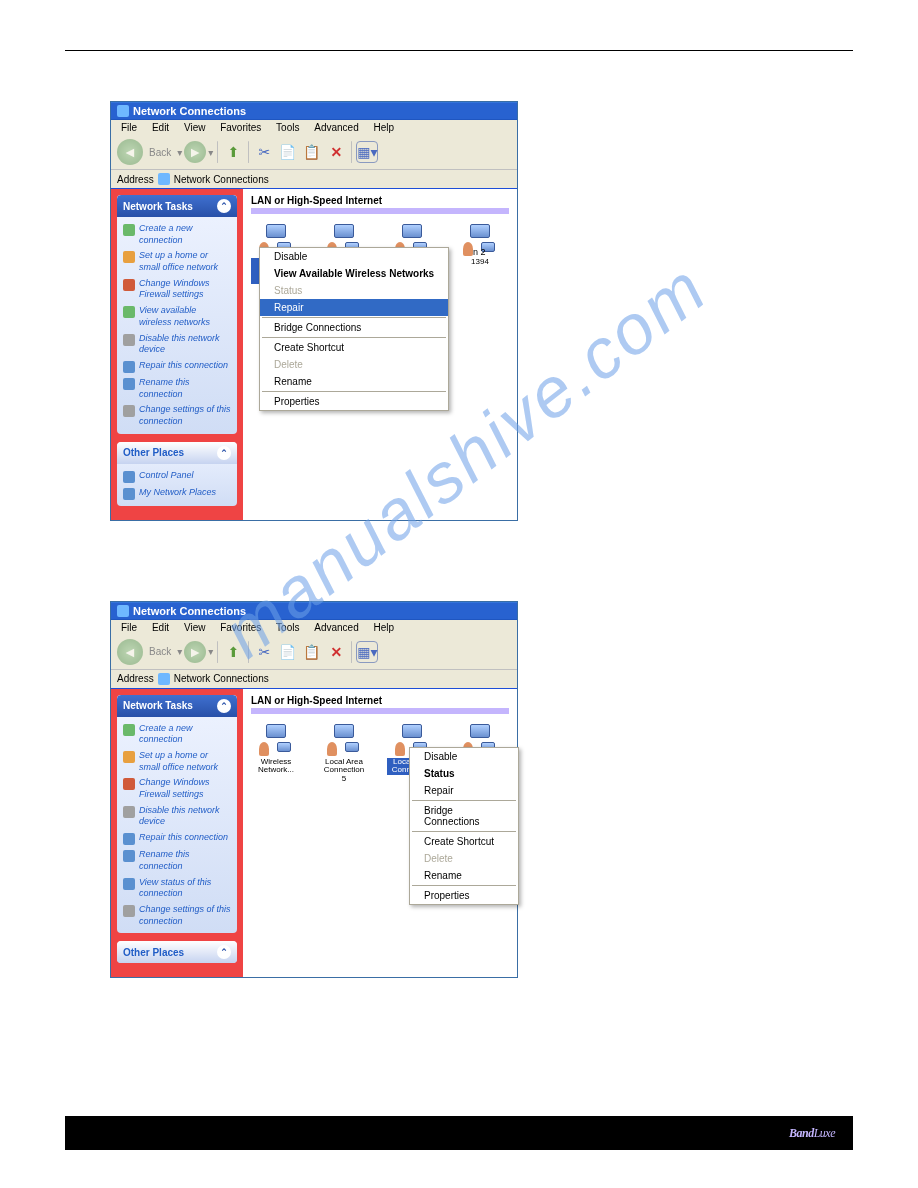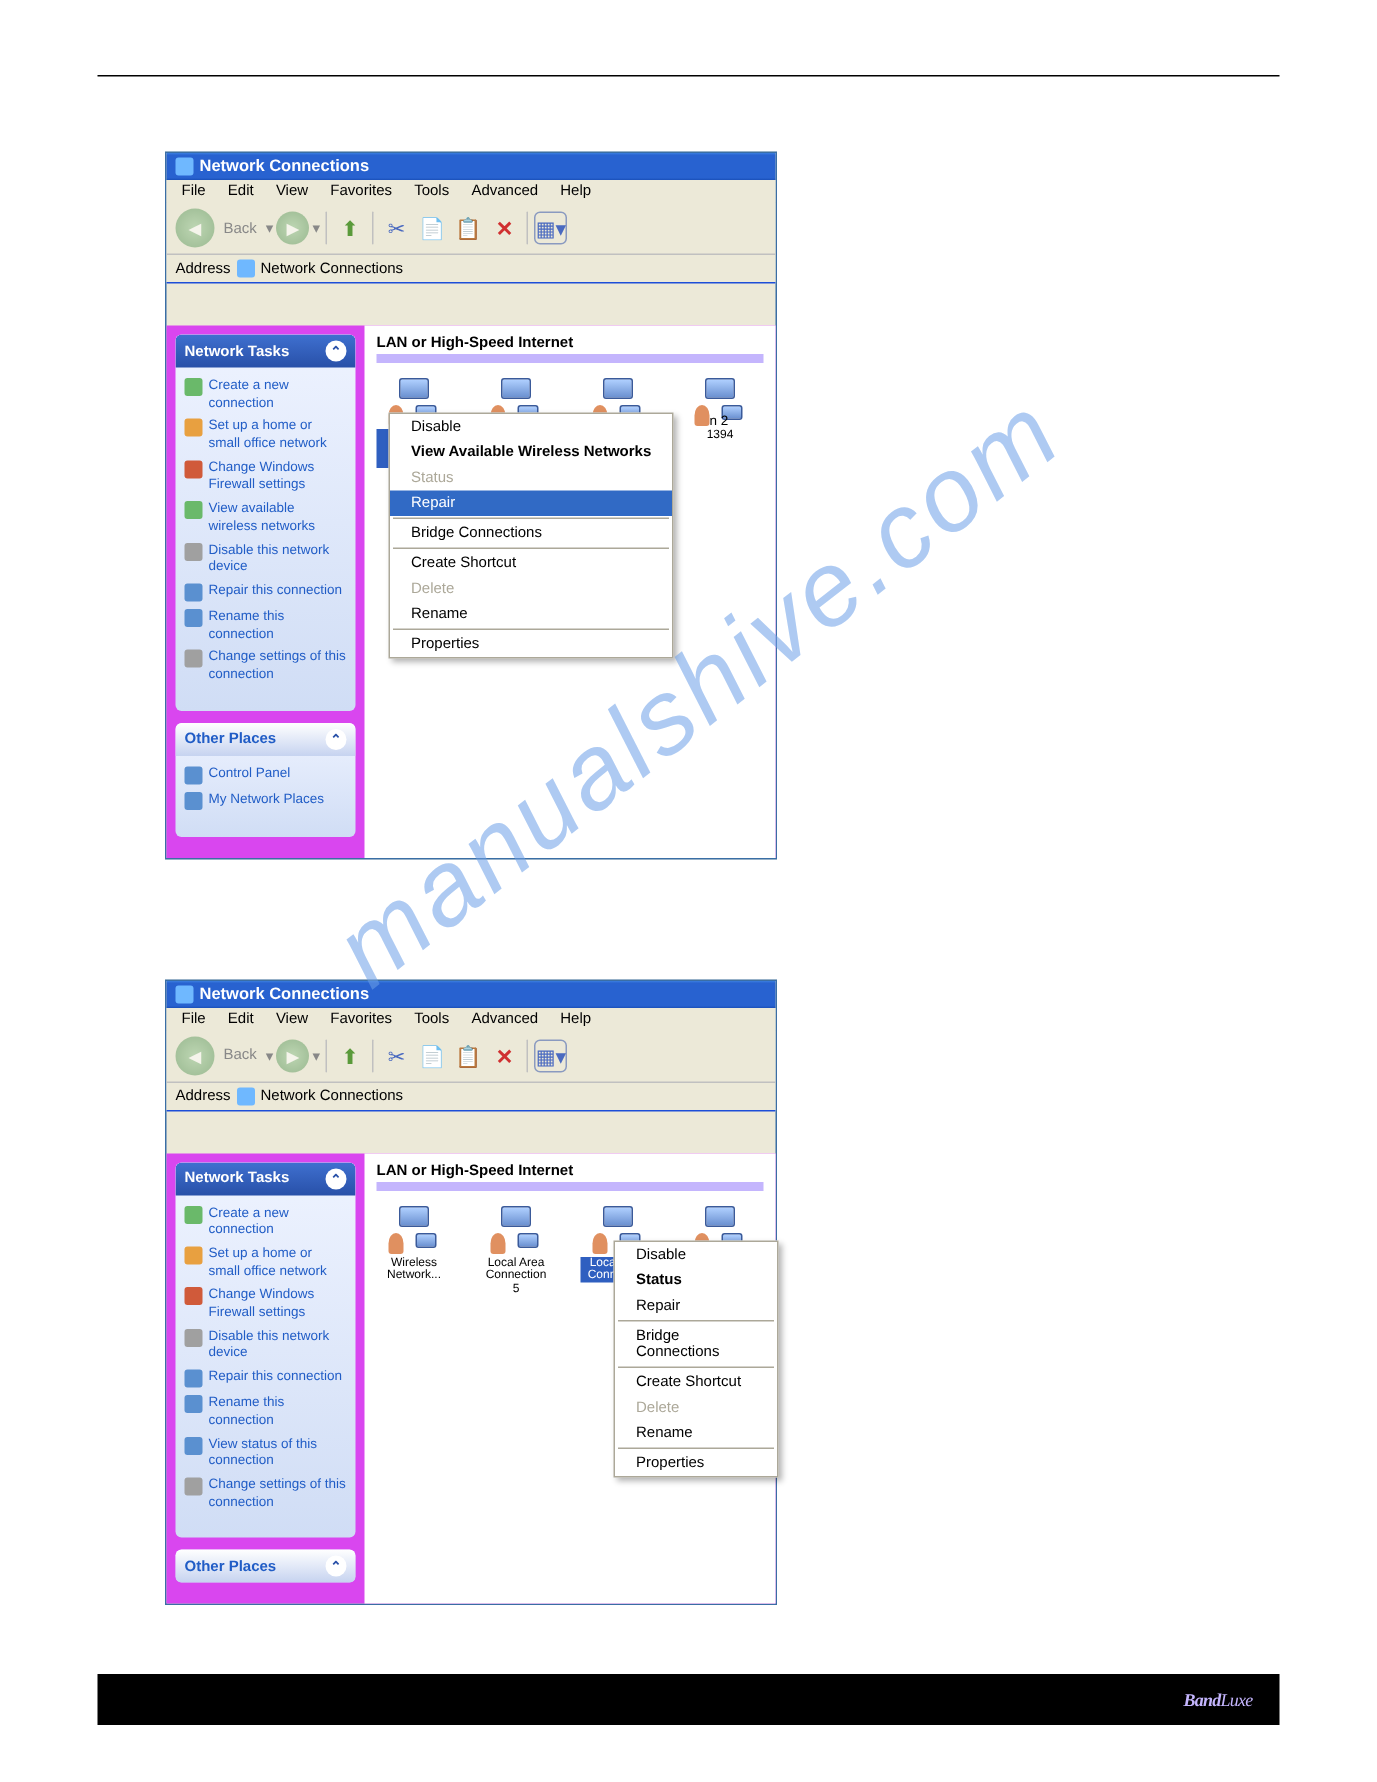--- a/index.html
+++ b/index.html
@@ -19,28 +19,28 @@
   .toolbar { background: #ece9d8; padding: 4px 6px; display: flex; align-items: center; border-bottom: 1px solid #c0c0c0; gap: 2px; }
   .toolbtn { width: 22px; height: 22px; border-radius: 4px; display: flex; align-items: center; justify-content: center; font-size: 14px; }
   .toolbtn.back { background: radial-gradient(circle, #8fc48f, #4a8a4a); color: #fff; border-radius: 50%; width: 26px; height: 26px; opacity: 0.5; }
   .toolbtn.fwd { background: radial-gradient(circle, #8fc48f, #4a8a4a); color: #fff; border-radius: 50%; width: 22px; height: 22px; opacity: 0.5; }
   .toolbtn.sep { width: 1px; height: 22px; background: #c0c0c0; margin: 0 2px; }
   .back-label { color: #888; font-size: 10px; margin: 0 4px; }
   
   .addrbar { background: #ece9d8; padding: 3px 6px; font-size: 10px; display: flex; align-items: center; border-bottom: 1px solid #1d4ed8; }
   .addrbar .addr-icon { width: 12px; height: 12px; background: #6fb8ff; border-radius: 2px; margin: 0 4px; display: inline-block; }
   
-  .content { display: flex; background: #d946ef; margin-top: 28px; }
+  .content { display: flex; background: #ef4444; }
   
   .sidebar { width: 132px; padding: 6px; }
   .task-panel { background: linear-gradient(to bottom, #eef3ff, #d0ddf5); border-radius: 4px; margin-bottom: 8px; overflow: hidden; font-size: 9px; }
   .task-header { background: linear-gradient(to bottom, #3f70d0, #2850a8); color: #fff; font-weight: bold; padding: 4px 6px; font-size: 10px; display: flex; justify-content: space-between; align-items: center; border-radius: 4px 4px 0 0; }
   .task-header.light { background: linear-gradient(to bottom, #fff, #c6d3f0); color: #215dc6; }
   .collapse-btn { width: 14px; height: 14px; border-radius: 50%; background: #fff; color: #2850a8; font-size: 9px; display: flex; align-items: center; justify-content: center; }
-  .task-body { padding: 4px 6px 16px 6px; }
+  .task-body { padding: 4px 6px 4px 6px; font-style: italic; }
   .task-item { color: #215dc6; padding: 2px 0; display: flex; align-items: flex-start; gap: 4px; line-height: 1.3; }
   .task-item .ti-icon { width: 12px; height: 12px; flex-shrink: 0; border-radius: 2px; margin-top: 1px; }
   .ti-icon.green { background: #6ab96a; }
   .ti-icon.orange { background: #e8a040; }
   .ti-icon.red { background: #d05a3a; }
   .ti-icon.blue { background: #5a90d0; }
   .ti-icon.gray { background: #a0a0a0; }
   
   .mainarea { flex: 1; background: #fff; padding: 4px 8px; position: relative; min-height: 240px; }
   .section-header { font-weight: bold; font-size: 10px; padding: 2px 0; border-bottom: 6px solid #c4b5fd; margin-bottom: 10px; }

